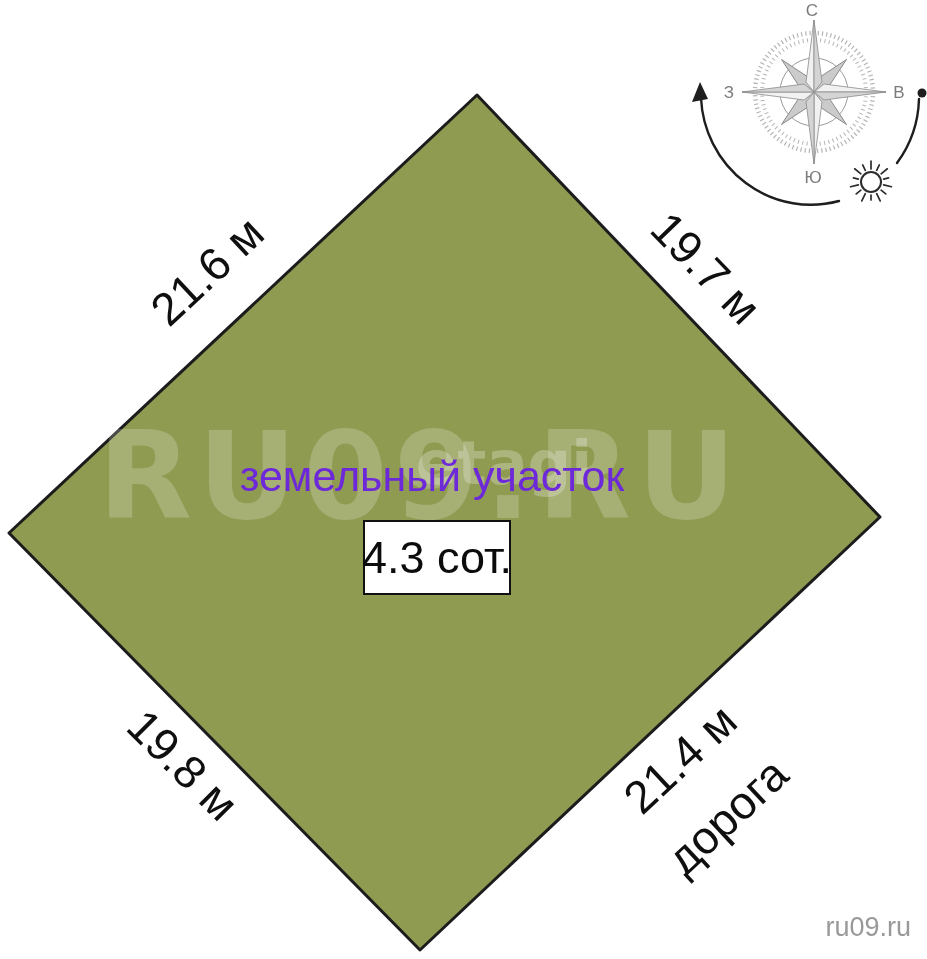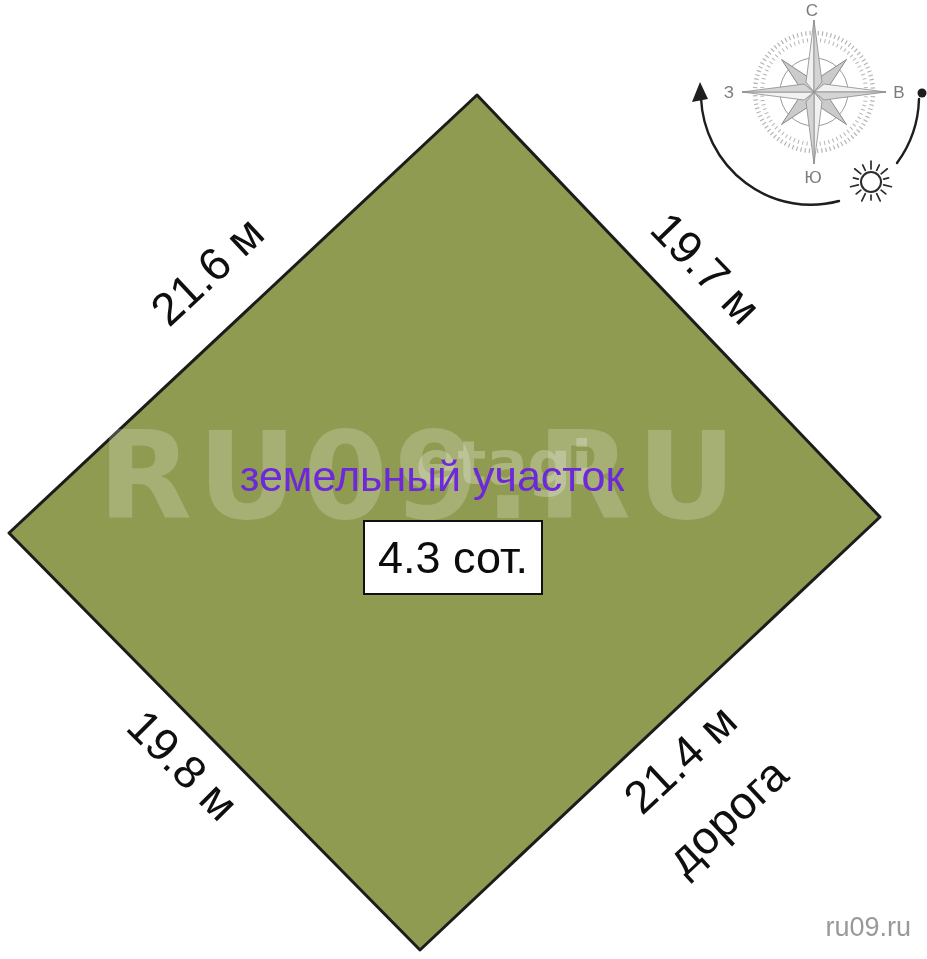--- a/index.html
+++ b/index.html
@@ -19,21 +19,21 @@
   .wm-brand{
     position:absolute;left:504px;top:462px;transform:translate(-50%,-50%);
     font-family:"DejaVu Sans",sans-serif;font-weight:700;font-size:61px;
     color:rgba(255,255,255,0.26);white-space:nowrap;pointer-events:none;
   }
   .plot-title{
     position:absolute;left:432px;top:476px;transform:translate(-50%,-50%);
     font-size:43px;color:#6d28d9;white-space:nowrap;
   }
   .area-box{
-    position:absolute;left:363px;top:520px;width:180px;height:75px;
+    position:absolute;left:363px;top:520px;width:148px;height:75px;
     background:#ffffff;border:2px solid #111111;box-sizing:border-box;
     display:flex;align-items:center;justify-content:center;
   }
   .area-box span{font-size:45px;color:#0c0c0c;white-space:nowrap;}
   .dim{
     position:absolute;font-size:46px;color:#0f0f0f;white-space:nowrap;
   }
   .dim-tl{left:207px;top:271px;transform:translate(-50%,-50%) rotate(-43deg);}
   .dim-tr{left:706px;top:268px;transform:translate(-50%,-50%) rotate(46deg);}
   .dim-bl{left:183px;top:765px;transform:translate(-50%,-50%) rotate(45deg);}

